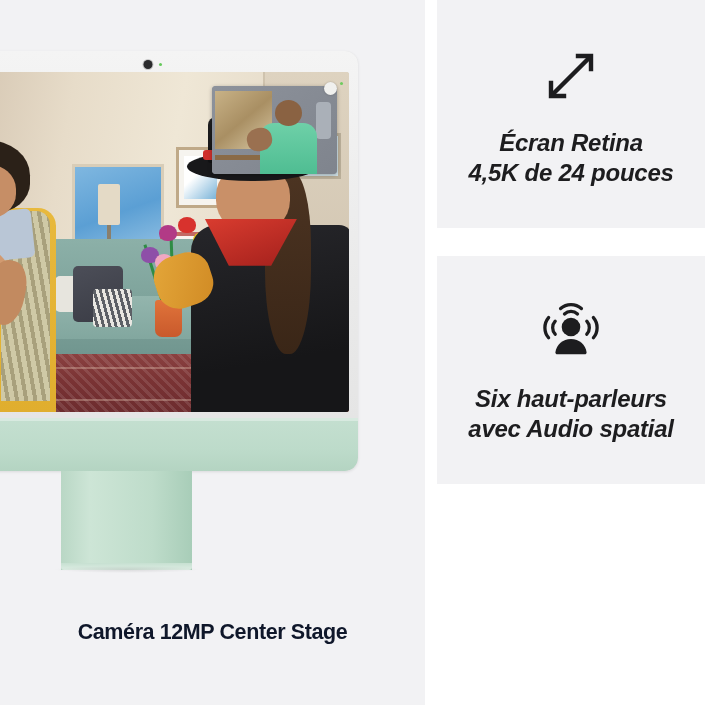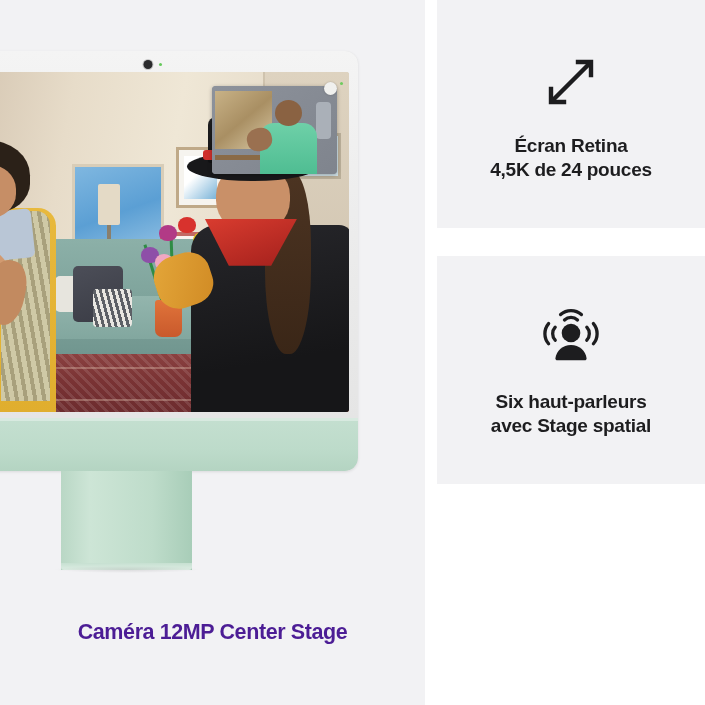--- a/index.html
+++ b/index.html
@@ -309,21 +309,21 @@
   }
 
   .left-caption {
     position: absolute;
     left: 0; right: 0;
     top: 620px;
     text-align: center;
     font-size: 21.5px;
     font-weight: bold;
     letter-spacing: -0.4px;
-    color: #4c1d95;
+    color: #0f172a;
     line-height: 1.18;
   }
 
   
   .right-col {
     width: 280px;
     height: 705px;
     margin-left: 0;
     flex: none;
     display: flex;
@@ -349,27 +349,28 @@
     width: 72px;
     height: 72px;
     display: flex;
     align-items: center;
     justify-content: center;
     margin-bottom: 16px;
   }
   .card-icon svg { display:block; }
 
   .card-label {
-    font-size: 19px;
+    font-size: 24px;
     font-weight: bold;
     color: #1d1d1f;
     text-align: center;
     line-height: 1.26;
     letter-spacing: -0.25px;
     white-space: pre-line;
+    font-style: italic;
   }
 </style>
 </head>
 <body>
 
 <div id="page">
 
   <div class="left-panel">
 
     <div class="imac">
@@ -527,17 +528,17 @@
             <path d="M25.5 13.0a9.6 9.6 0 0 1 13.0 0"></path>
             <path d="M21.6 7.6a15.6 15.6 0 0 1 20.8 0"></path>
             <path d="M16.2 20.2a9.6 9.6 0 0 0 0 13.0"></path>
             <path d="M9.6 16.6a15.6 15.6 0 0 0 0 20.2"></path>
             <path d="M47.8 20.2a9.6 9.6 0 0 1 0 13.0"></path>
             <path d="M54.4 16.6a15.6 15.6 0 0 1 0 20.2"></path>
           </g>
         </svg>
       </div>
       <div class="card-label">Six haut-parleurs
-avec Stage spatial</div>
+avec Audio spatial</div>
     </div>
 
   </div>
 </div>
 
 </body></html>

